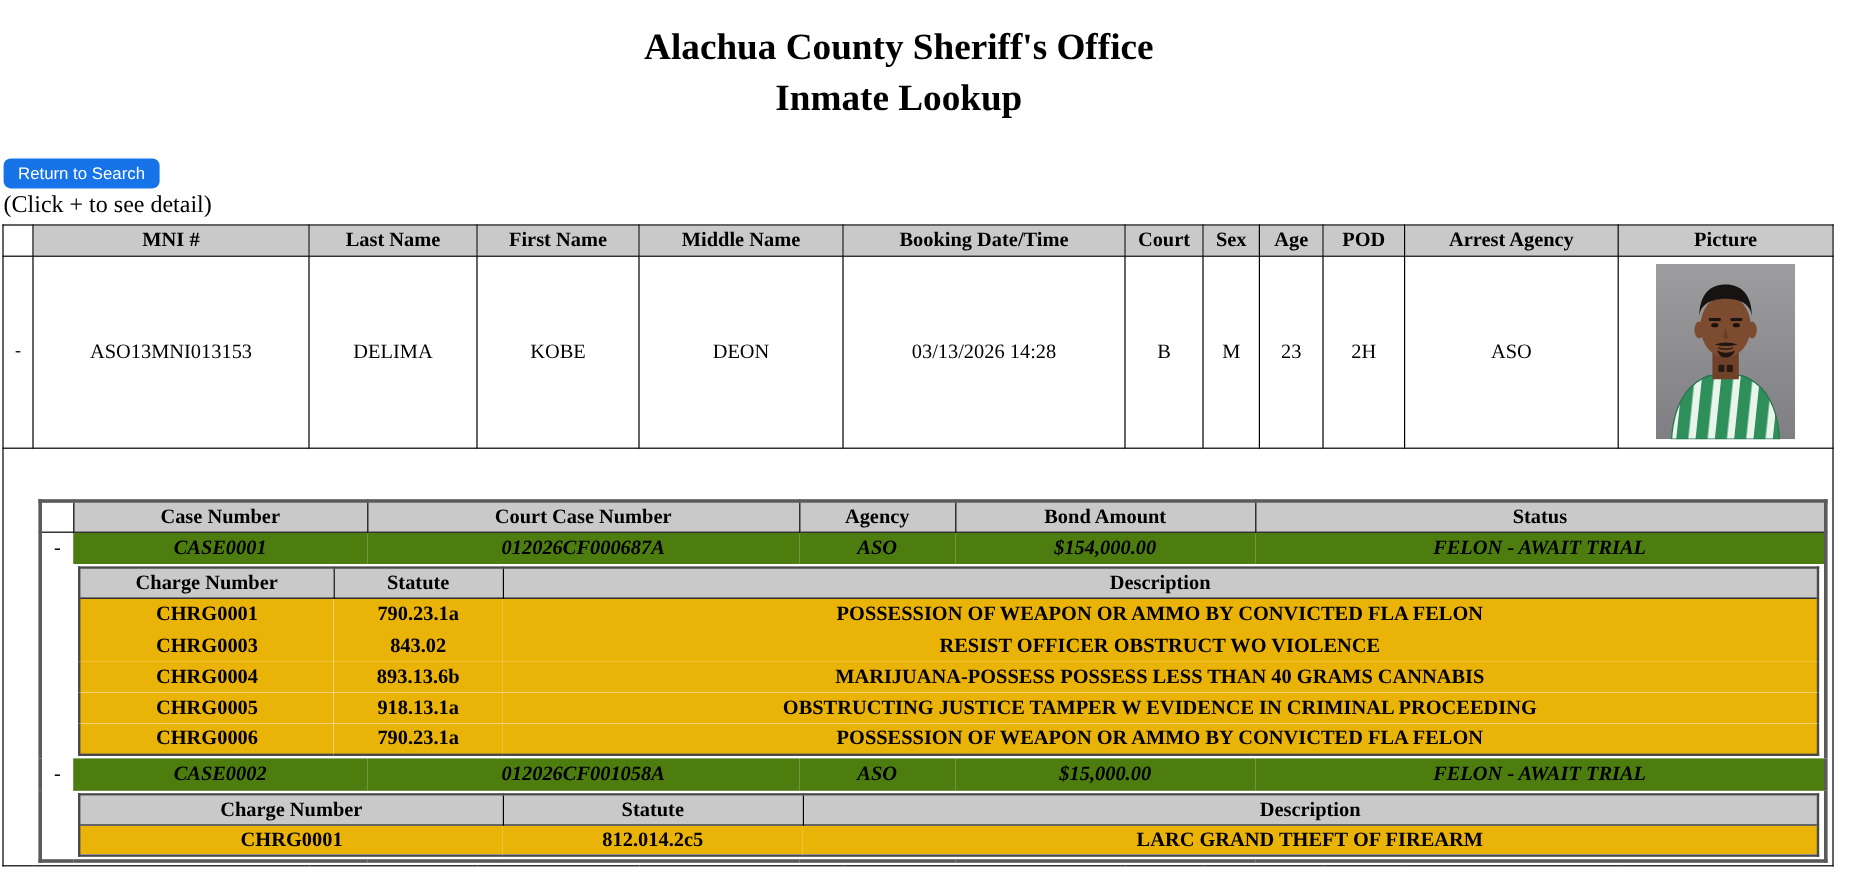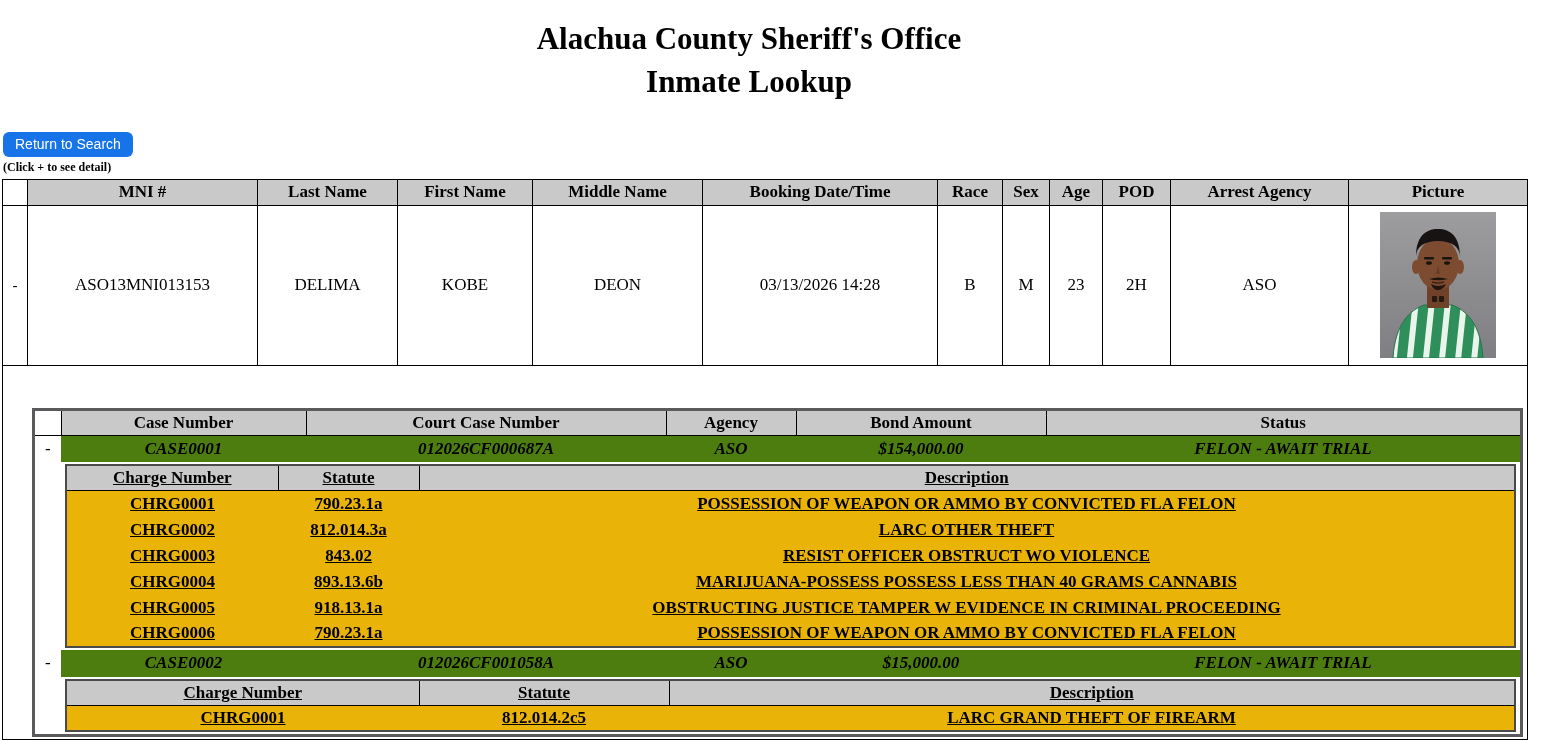--- a/index.html
+++ b/index.html
@@ -29,23 +29,22 @@
     color: #ffffff;
     border: none;
     border-radius: 6px;
     padding: 4px 12px 5px 12px;
     font-family: "Liberation Sans", sans-serif;
     font-size: 14px;
     cursor: pointer;
     margin: 0 0 1px 1px;
   }
   .hint {
-    font-size: 12px;
+    font-size: 20px;
     margin: 2px 0 4px 1px;
-    font-weight: bold;
   }
 
   
   .main-table {
     border-collapse: collapse;
     table-layout: fixed;
     width: 1526px;
     border: 1px solid #000;
   }
   .main-table th, .main-table td {
@@ -123,21 +122,20 @@
   .spacer-cell { border: none; background: #fff; }
   .charge-container { border: none; background: #fff; padding: 2px 4px 3px 0; }
 
   
   .charge-table {
     border-collapse: collapse;
     table-layout: fixed;
     width: 100%;
     border: 2px solid #4a4a4c;
     font-size: 17px;
-    text-decoration: underline;
   }
   .charge-head-cell {
     background: #c9c9c9;
     border: 1px solid #000;
     font-weight: bold;
     text-align: center;
     padding: 2px 4px;
     height: 25px;
   }
   .charge-cell {
@@ -178,21 +176,21 @@
         <col class="c-pic">
     </colgroup>
     <thead>
       <tr>
         <th class="toggle-col"></th>
         <th>MNI #</th>
         <th>Last Name</th>
         <th>First Name</th>
         <th>Middle Name</th>
         <th>Booking Date/Time</th>
-        <th>Race</th>
+        <th>Court</th>
         <th>Sex</th>
         <th>Age</th>
         <th>POD</th>
         <th>Arrest Agency</th>
         <th>Picture</th>
       </tr>
     </thead>
     <tbody>
       <tr class="inmate-row">
         <td class="toggle-cell">-</td>
@@ -282,25 +280,20 @@
                             <th class="charge-head-cell">Charge Number</th>
                             <th class="charge-head-cell">Statute</th>
                             <th class="charge-head-cell">Description</th>
                           </tr>
                           <tr>
                             <td class="charge-cell">CHRG0001</td>
                             <td class="charge-cell">790.23.1a</td>
                             <td class="charge-cell">POSSESSION OF WEAPON OR AMMO BY CONVICTED FLA FELON</td>
                           </tr>
                           <tr>
-                            <td class="charge-cell">CHRG0002</td>
-                            <td class="charge-cell">812.014.3a</td>
-                            <td class="charge-cell">LARC OTHER THEFT</td>
-                          </tr>
-                          <tr>
                             <td class="charge-cell">CHRG0003</td>
                             <td class="charge-cell">843.02</td>
                             <td class="charge-cell">RESIST OFFICER OBSTRUCT WO VIOLENCE</td>
                           </tr>
                           <tr>
                             <td class="charge-cell">CHRG0004</td>
                             <td class="charge-cell">893.13.6b</td>
                             <td class="charge-cell">MARIJUANA-POSSESS POSSESS LESS THAN 40 GRAMS CANNABIS</td>
                           </tr>
                           <tr>

